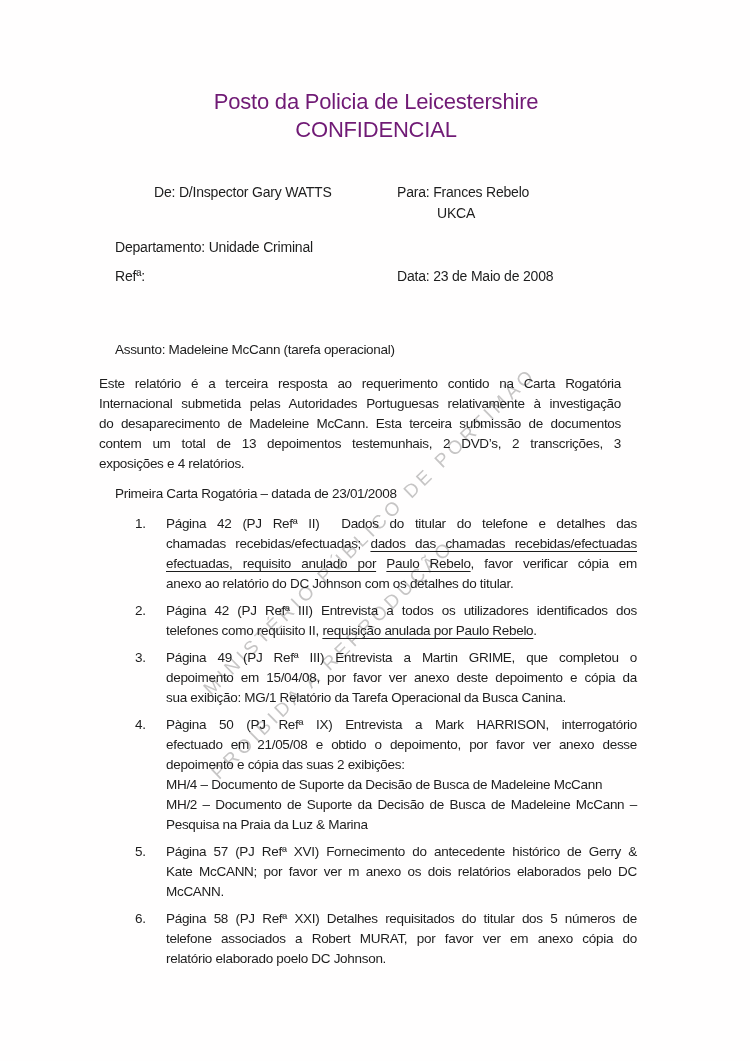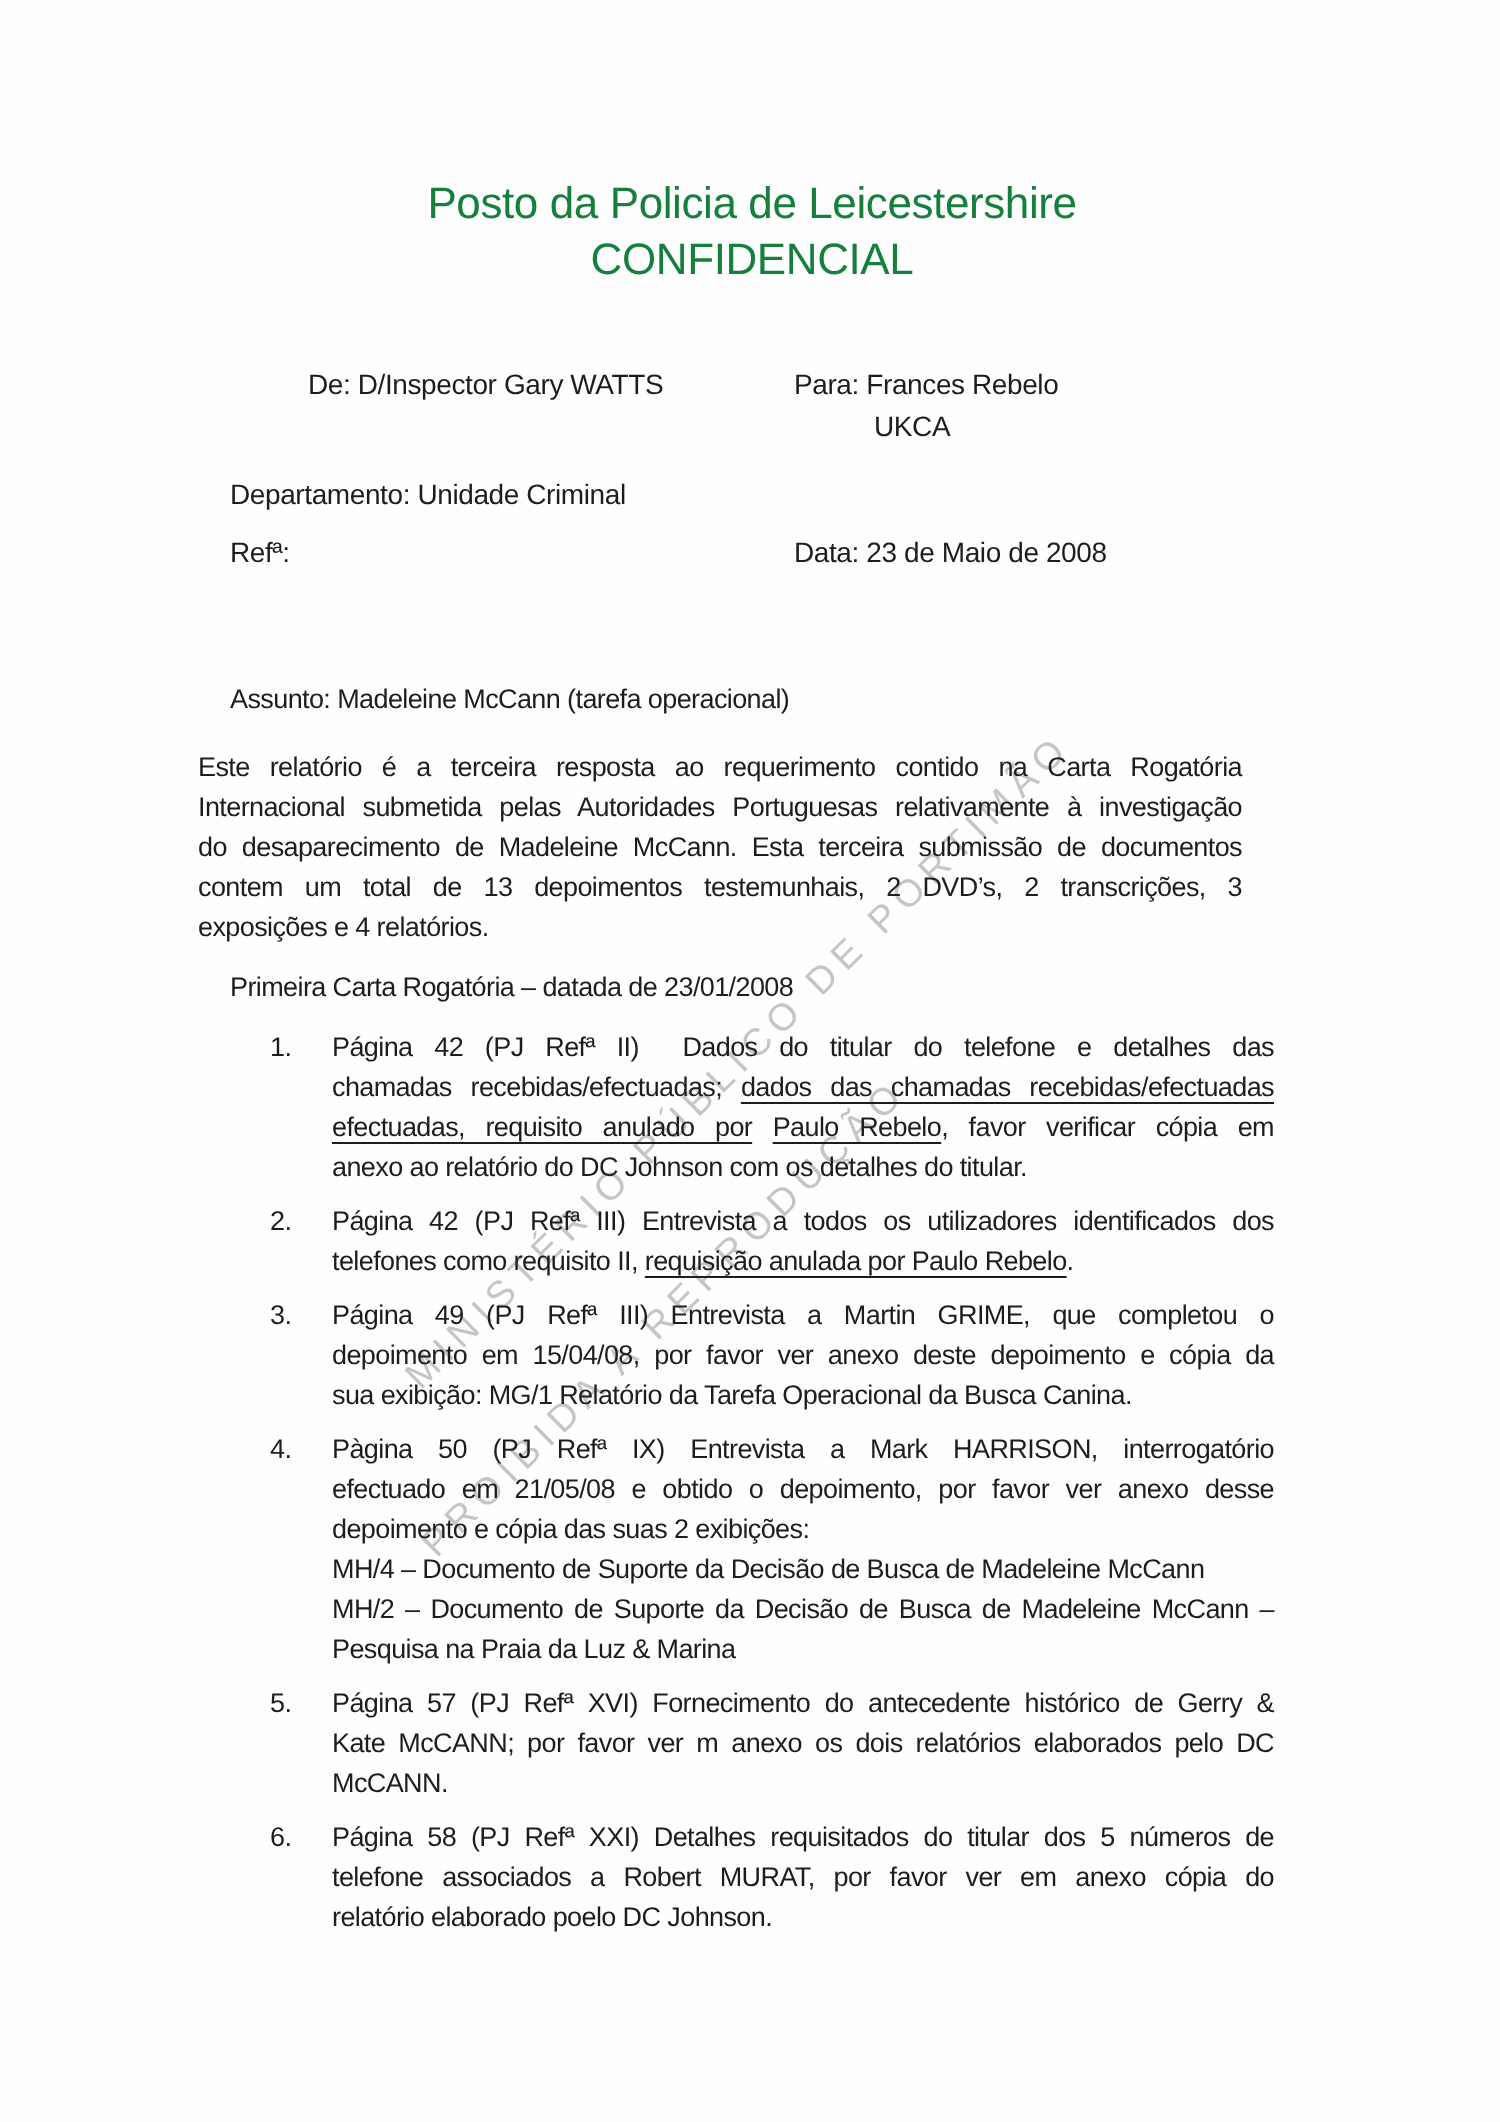--- a/index.html
+++ b/index.html
@@ -28,21 +28,21 @@
   }
   .wm1{left:199px;top:684px;}
   .wm2{left:207px;top:768px;}
 
   
   .content{position:absolute;inset:0;z-index:1;}
 
   .title-block{
     position:absolute;left:115px;top:88px;width:522px;
     text-align:center;font-size:22px;line-height:28px;
-    color:#15803d;letter-spacing:-0.2px;
+    color:#701a75;letter-spacing:-0.2px;
   }
 
   .meta{position:absolute;font-size:14px;line-height:17px;letter-spacing:-0.2px;white-space:nowrap;}
   .from-field{left:115px;top:184px;margin-left:39px;}
   .to-field{left:397px;top:184px;}
   .to-org-field{left:437px;top:205px;}
   .department-field{left:115px;top:239px;}
   .ref-field{left:115px;top:268px;}
   .date-field{left:397px;top:268px;}
 

